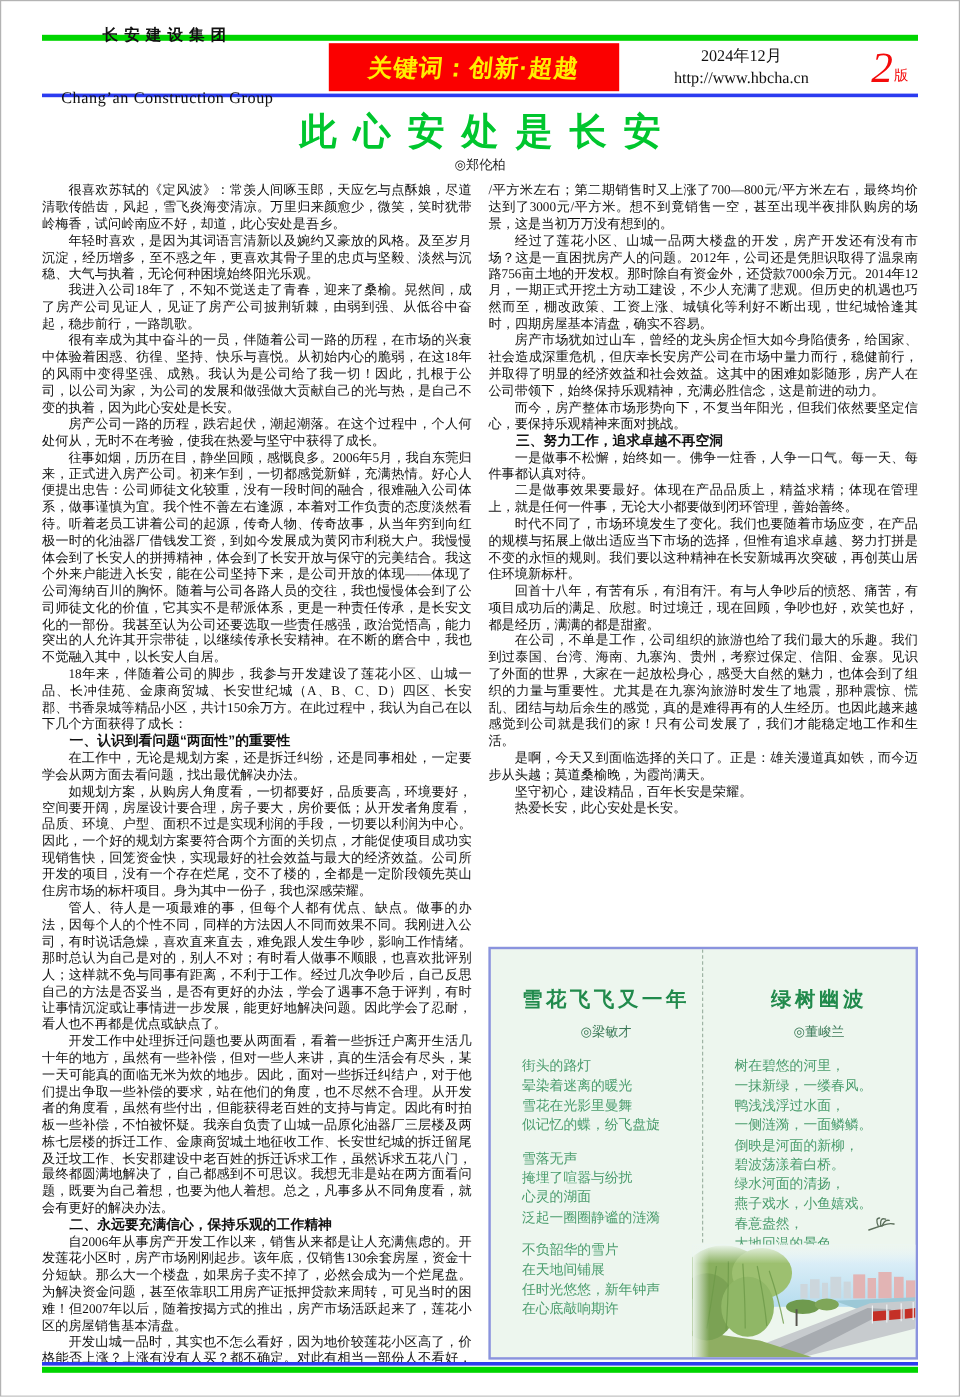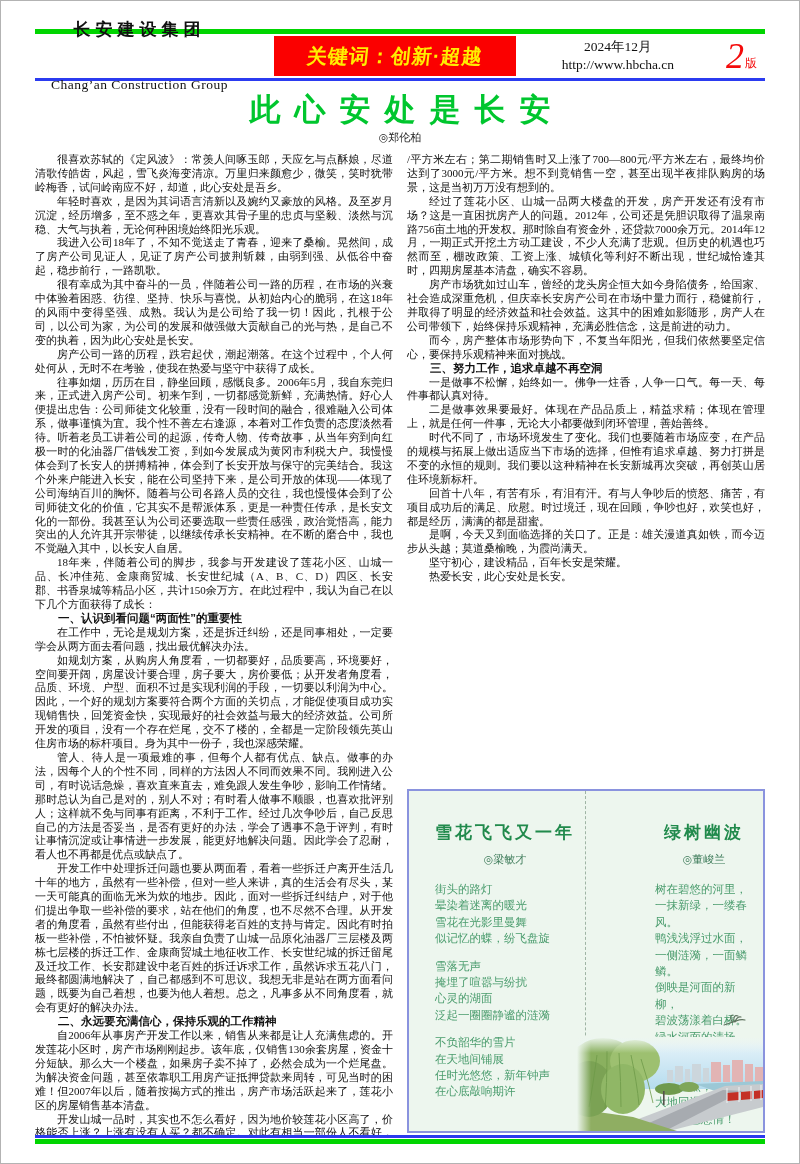--- a/index.html
+++ b/index.html
@@ -7,21 +7,21 @@
         border:1px solid #b3b3b3;box-sizing:border-box;overflow:hidden;
         font-family:"Liberation Serif","DejaVu Serif",serif;color:#111;}
   
   .masthead{position:absolute;top:28px;left:34px;right:34px;height:42px;
             border-top:5px solid var(--rule-green,#00d500);
             border-bottom:3px solid var(--rule-blue,#2b3bf0);
             display:flex;align-items:center;justify-content:space-between;
             padding:1px 2px;}
   .brand{display:flex;flex-direction:column;align-items:center;line-height:1.15;padding-left:14px;}
   .brand-cn{font-family:"Liberation Sans","DejaVu Sans",sans-serif;font-weight:bold;
-            font-size:17px;letter-spacing:5px;}
+            font-size:13px;letter-spacing:5px;}
   .brand-en{font-size:13.5px;letter-spacing:.5px;margin-top:37px;}
   .kw-banner{background:var(--banner-bg,#fb0000);color:var(--banner-text,#ffee00);
              height:40px;width:242px;display:flex;align-items:center;justify-content:center;
              font-family:"Liberation Sans","DejaVu Sans",sans-serif;font-weight:bold;
              font-size:20px;letter-spacing:1px;}
   .kw-banner span{transform:skewX(-6deg);display:inline-block;}
   .issue{display:flex;align-items:center;gap:52px;padding-right:6px;}
   .issue-mid{text-align:center;line-height:1.35;font-size:13.5px;font-weight:500;}
   .pageno{display:flex;align-items:flex-end;color:var(--page-number-red,#f40b0b);}
   .pageno-num{font-size:36px;line-height:.9;font-style:italic;}
@@ -38,21 +38,21 @@
            display:flex;gap:14px;overflow:hidden;}
   .col{flex:1 1 0;min-width:0;}
   .art-p,.art-h{margin:0;font-size:11px;line-height:13.9px;text-align:justify;
                 text-justify:inter-ideograph;text-indent:2em;word-break:break-all;}
   .art-h{font-family:"Liberation Sans","DejaVu Sans",sans-serif;font-weight:bold;font-size:11.5px;}
   .art-p.cont{text-indent:0;}
   
   .poems-box{position:absolute;right:0;bottom:2px;width:358px;height:344px;
              background:var(--poem-box-bg,#edf6ee);
              border:2px solid var(--poem-box-border,#8a93de);
-             box-sizing:border-box;display:flex;z-index:5;overflow:hidden;gap:43px;}
+             box-sizing:border-box;display:flex;z-index:5;overflow:hidden;}
   .poem{width:50%;box-sizing:border-box;padding:30px 10px 0 26px;position:relative;}
   .poem.first{border-right:1px dashed #9fb4a4;}
   .poem-title{text-align:center;font-weight:bold;font-size:17px;letter-spacing:3px;
               color:var(--poem-title-green,#218a4c);margin-bottom:8px;white-space:nowrap;}
   .poem-author{text-align:center;font-size:11px;color:#3c7a58;margin-bottom:14px;}
   .poem-line{font-size:11.5px;line-height:16.4px;color:var(--poem-text-green,#4a9c6d);}
   .poem-gap{height:11px;}
   .poem-photo{position:absolute;right:0;bottom:0;width:186px;height:94px;z-index:6;}
   .dragonfly{position:absolute;right:16px;bottom:102px;z-index:7;}
   
@@ -109,20 +109,21 @@
     <div class="col">
         <p class="art-p cont">/平方米左右；第二期销售时又上涨了700—800元/平方米左右，最终均价达到了3000元/平方米。想不到竟销售一空，甚至出现半夜排队购房的场景，这是当初万万没有想到的。</p>
         <p class="art-p">经过了莲花小区、山城一品两大楼盘的开发，房产开发还有没有市场？这是一直困扰房产人的问题。2012年，公司还是凭胆识取得了温泉南路756亩土地的开发权。那时除自有资金外，还贷款7000余万元。2014年12月，一期正式开挖土方动工建设，不少人充满了悲观。但历史的机遇也巧然而至，棚改政策、工资上涨、城镇化等利好不断出现，世纪城恰逢其时，四期房屋基本清盘，确实不容易。</p>
         <p class="art-p">房产市场犹如过山车，曾经的龙头房企恒大如今身陷债务，给国家、社会造成深重危机，但庆幸长安房产公司在市场中量力而行，稳健前行，并取得了明显的经济效益和社会效益。这其中的困难如影随形，房产人在公司带领下，始终保持乐观精神，充满必胜信念，这是前进的动力。</p>
         <p class="art-p">而今，房产整体市场形势向下，不复当年阳光，但我们依然要坚定信心，要保持乐观精神来面对挑战。</p>
         <p class="art-h">三、努力工作，追求卓越不再空洞</p>
         <p class="art-p">一是做事不松懈，始终如一。佛争一炷香，人争一口气。每一天、每件事都认真对待。</p>
         <p class="art-p">二是做事效果要最好。体现在产品品质上，精益求精；体现在管理上，就是任何一件事，无论大小都要做到闭环管理，善始善终。</p>
         <p class="art-p">时代不同了，市场环境发生了变化。我们也要随着市场应变，在产品的规模与拓展上做出适应当下市场的选择，但惟有追求卓越、努力打拼是不变的永恒的规则。我们要以这种精神在长安新城再次突破，再创英山居住环境新标杆。</p>
         <p class="art-p">回首十八年，有苦有乐，有泪有汗。有与人争吵后的愤怒、痛苦，有项目成功后的满足、欣慰。时过境迁，现在回顾，争吵也好，欢笑也好，都是经历，满满的都是甜蜜。</p>
+        <p class="art-p">在公司，不单是工作，公司组织的旅游也给了我们最大的乐趣。我们到过泰国、台湾、海南、九寨沟、贵州，考察过保定、信阳、金寨。见识了外面的世界，大家在一起放松身心，感受大自然的魅力，也体会到了组织的力量与重要性。尤其是在九寨沟旅游时发生了地震，那种震惊、慌乱、团结与劫后余生的感觉，真的是难得再有的人生经历。也因此越来越感觉到公司就是我们的家！只有公司发展了，我们才能稳定地工作和生活。</p>
         <p class="art-p">是啊，今天又到面临选择的关口了。正是：雄关漫道真如铁，而今迈步从头越；莫道桑榆晚，为霞尚满天。</p>
         <p class="art-p">坚守初心，建设精品，百年长安是荣耀。</p>
         <p class="art-p">热爱长安，此心安处是长安。</p>
       </div>
 
     <div class="poems-box">
       <div class="poem first">
         <div class="poem-title">雪花飞飞又一年</div>
         <div class="poem-author">◎梁敏才</div>
         <div>

